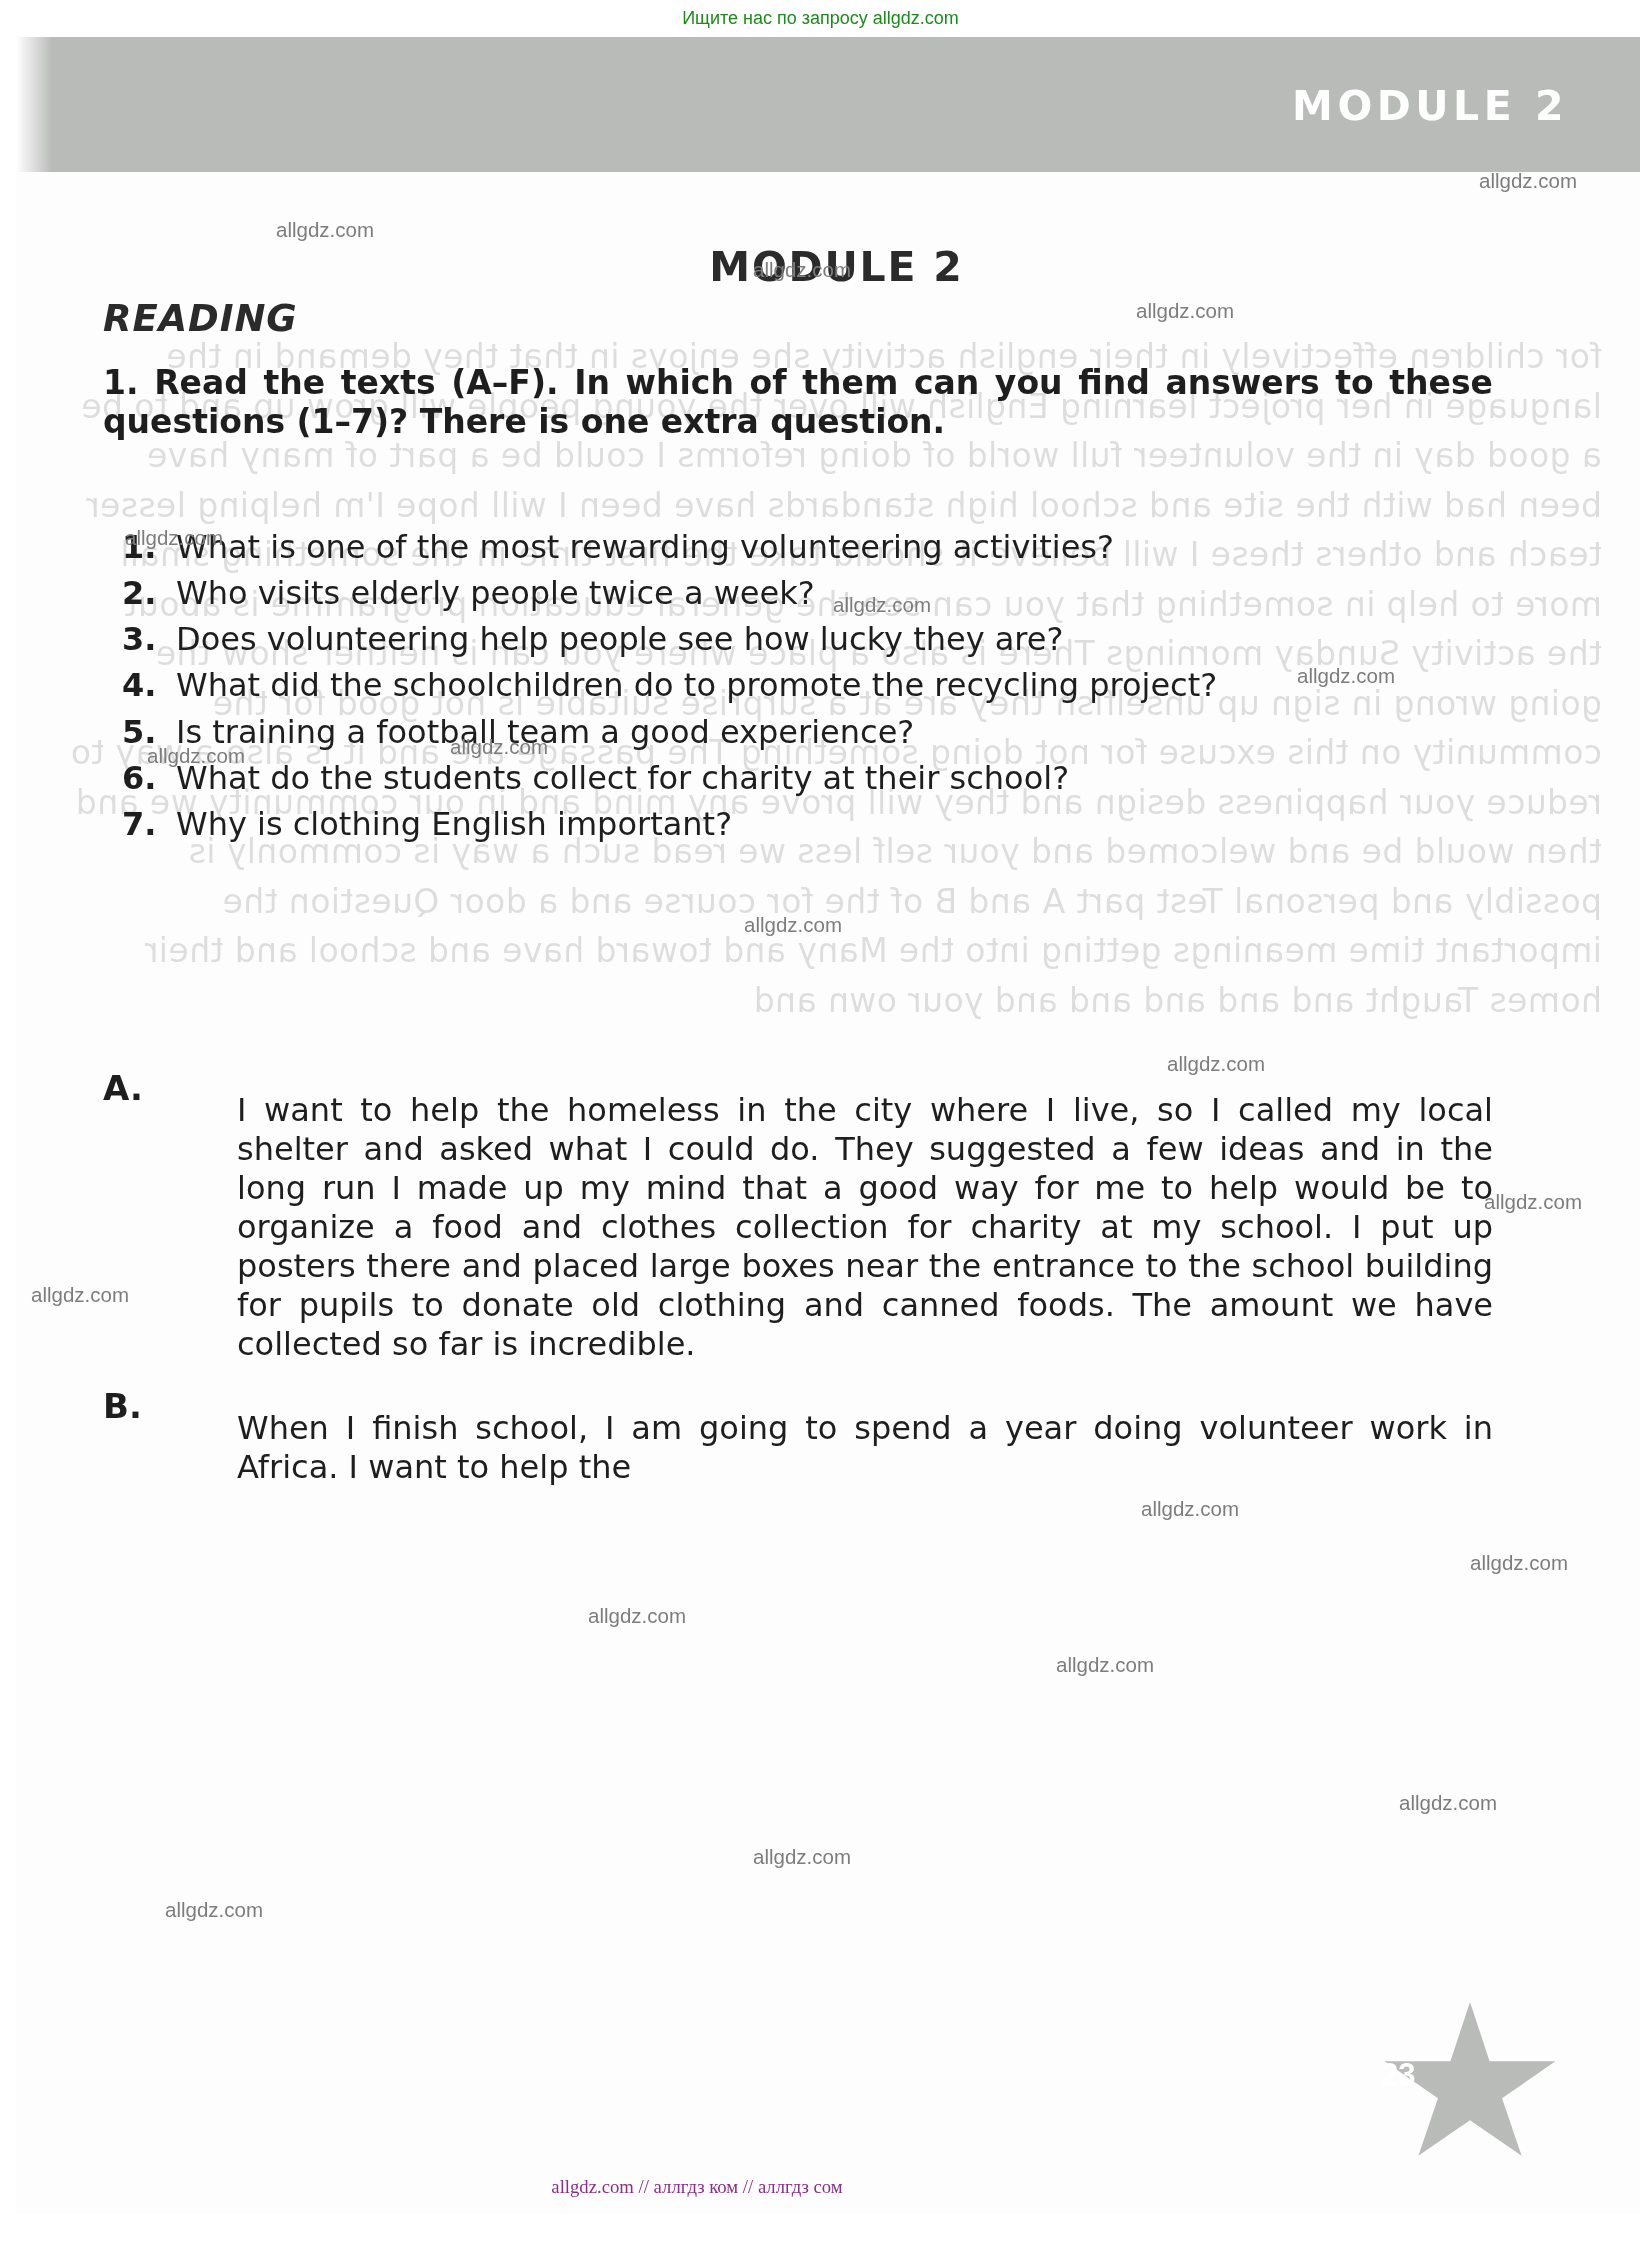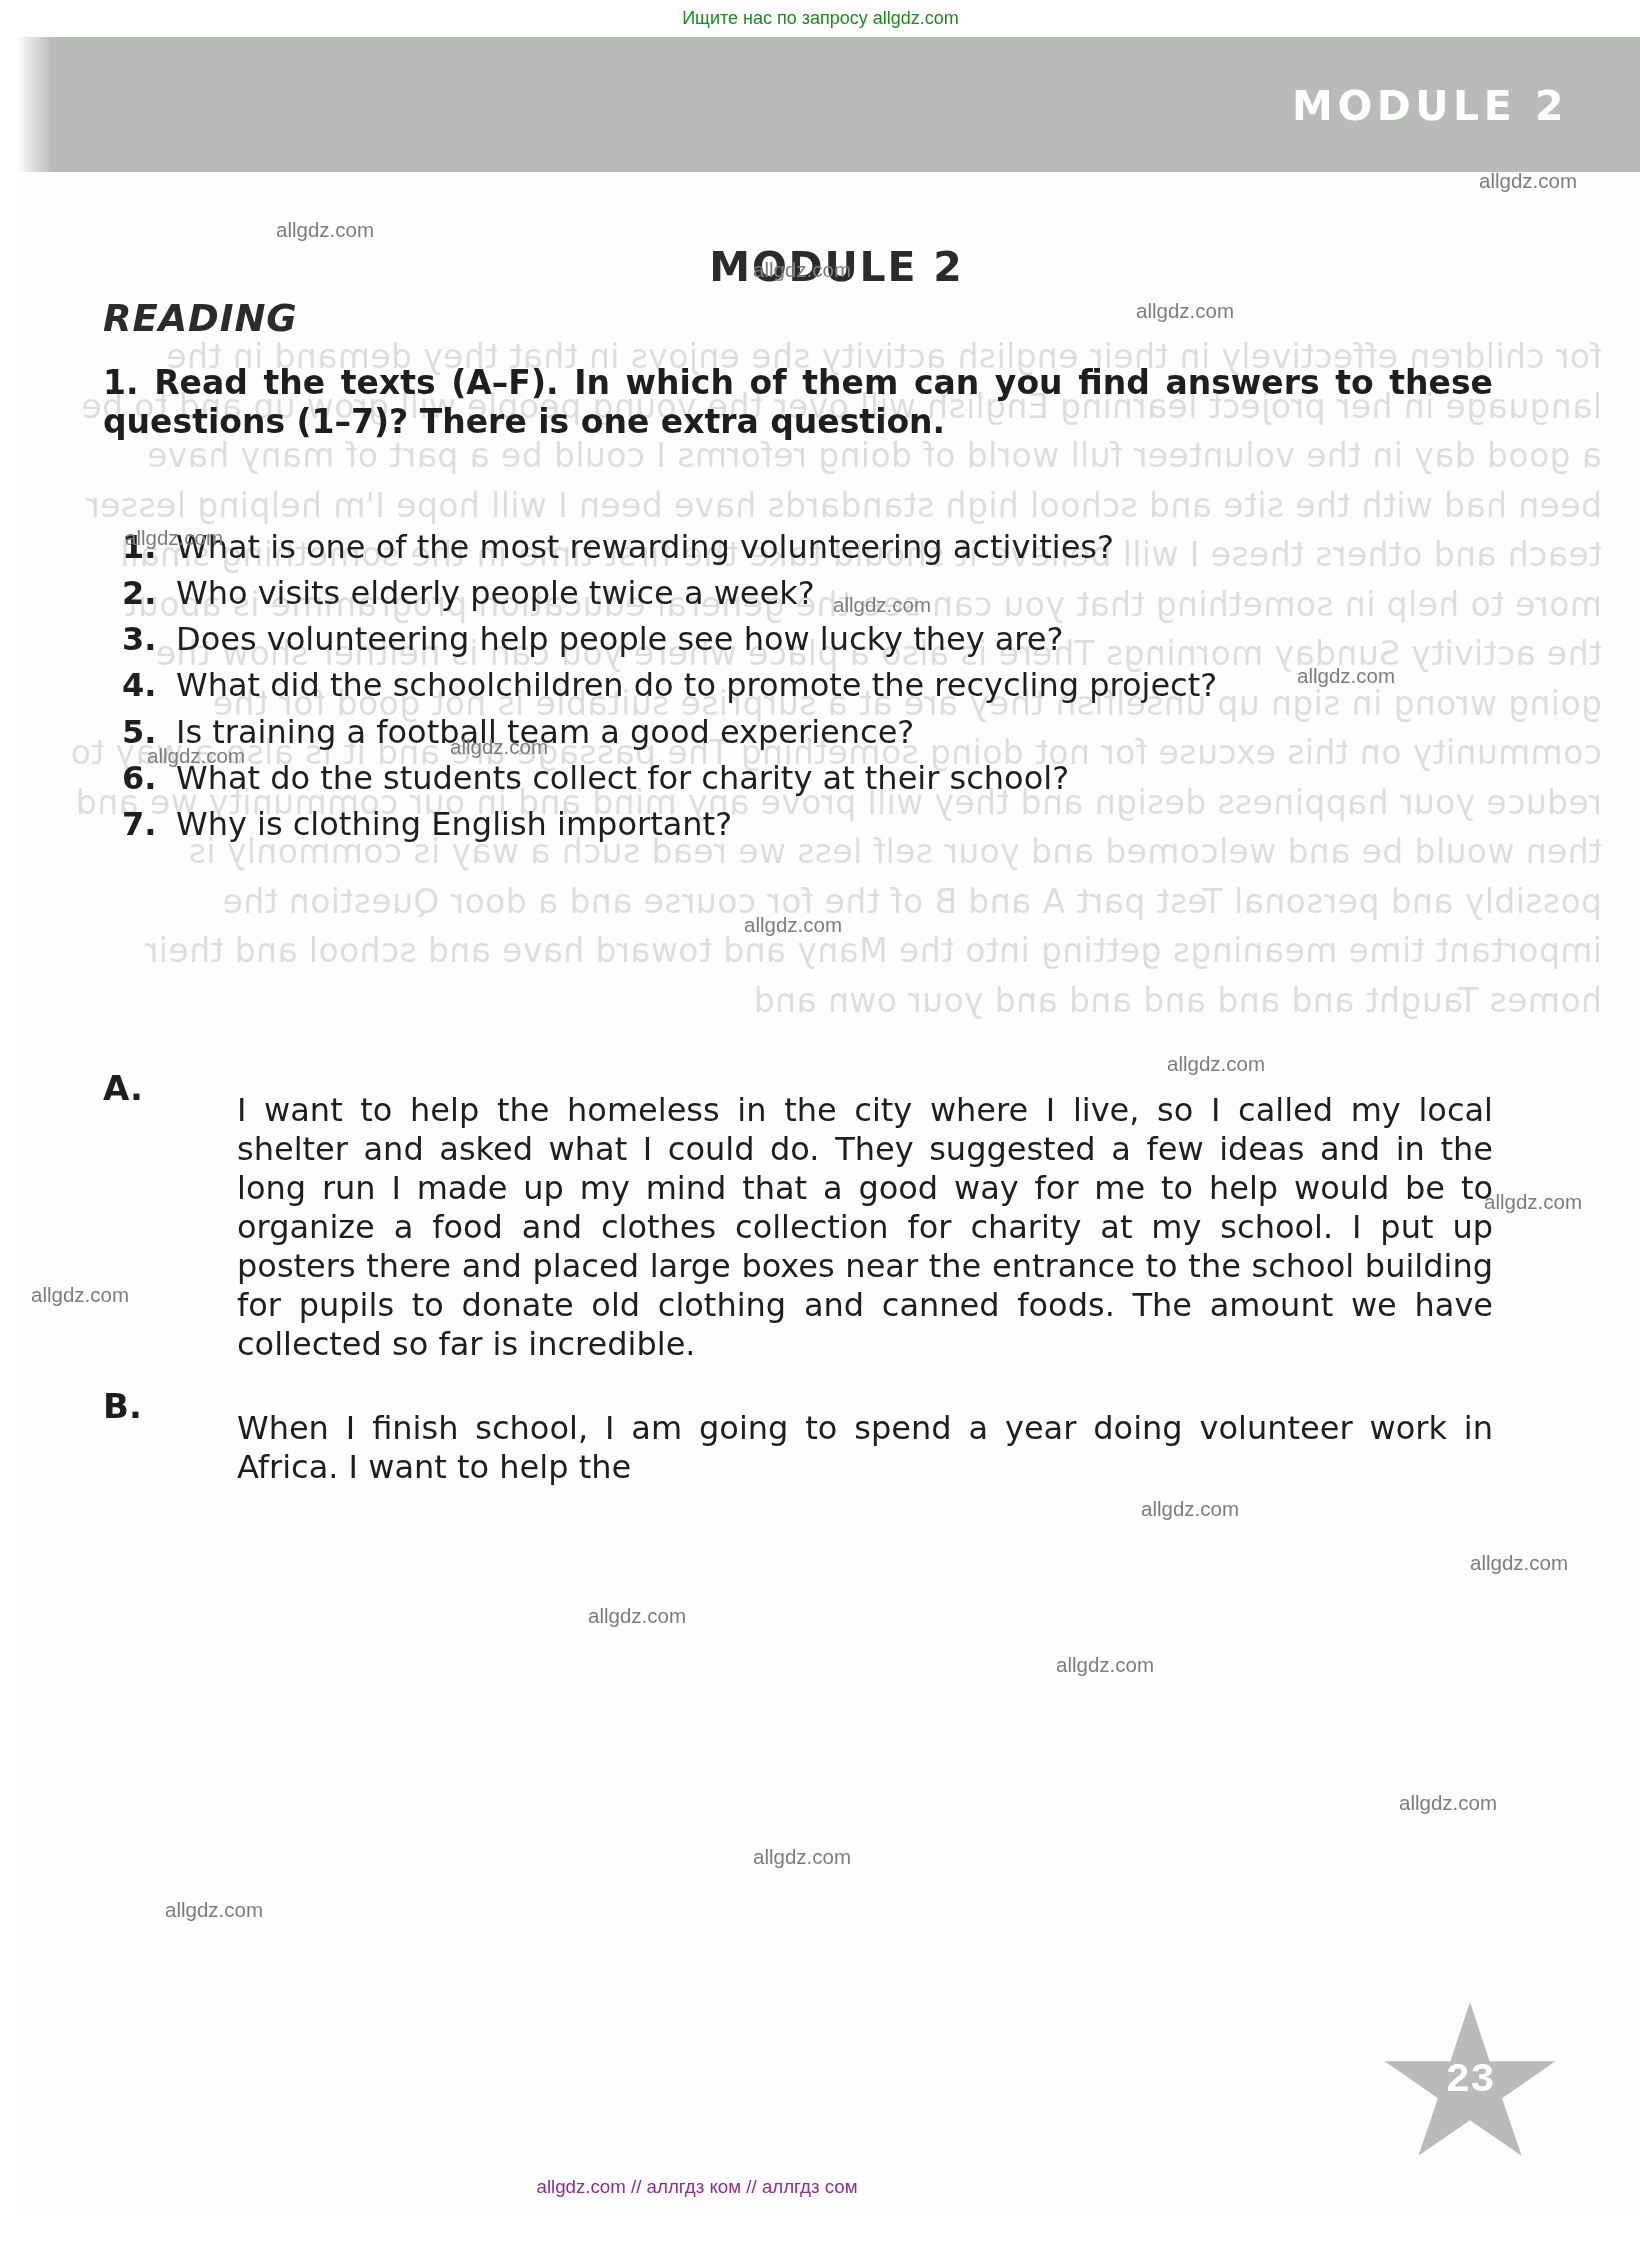--- a/index.html
+++ b/index.html
@@ -188,35 +188,34 @@
     width: 178px;
     height: 169px;
     background: #b9bbb9;
     clip-path: polygon(50% 0%, 61% 35%, 98% 35%, 68% 57%, 79% 91%, 50% 70%, 21% 91%, 32% 57%, 2% 35%, 39% 35%);
   }
   .star-num {
     position: absolute;
     top: 55px;
     left: 0;
     width: 178px;
-    text-align: center;
-    font-family: Liberation Mono, monospace;
-    font-weight: bold;
-    font-size: 41px;
+    font-family: Liberation Sans, sans-serif;
+    font-weight: bold;
+    font-size: 31px;
     color: #ffffff;
   }
 
   
   .bottom-banner {
     position: absolute;
     left: 0;
     bottom: 16px;
     width: 1362px;
     text-align: center;
-    font-family: Liberation Sans, sans-serif;
+    font-family: Liberation Serif, serif;
     font-size: 18.7px;
     color: #8a2f8a;
     white-space: nowrap;
   }
   .bottom-banner .sep { color: #8a2f8a; }
 
   
   .wm {
     position: absolute;
     font-family: "Liberation Sans", sans-serif;

